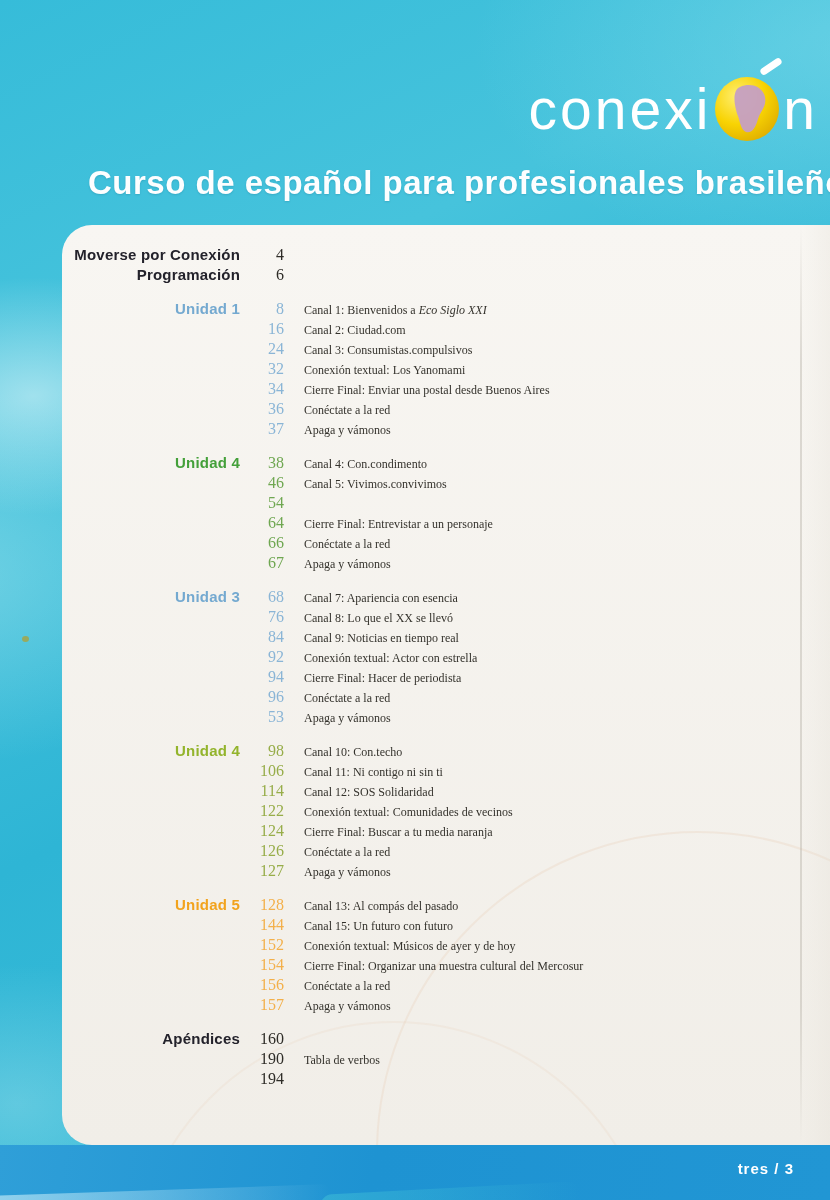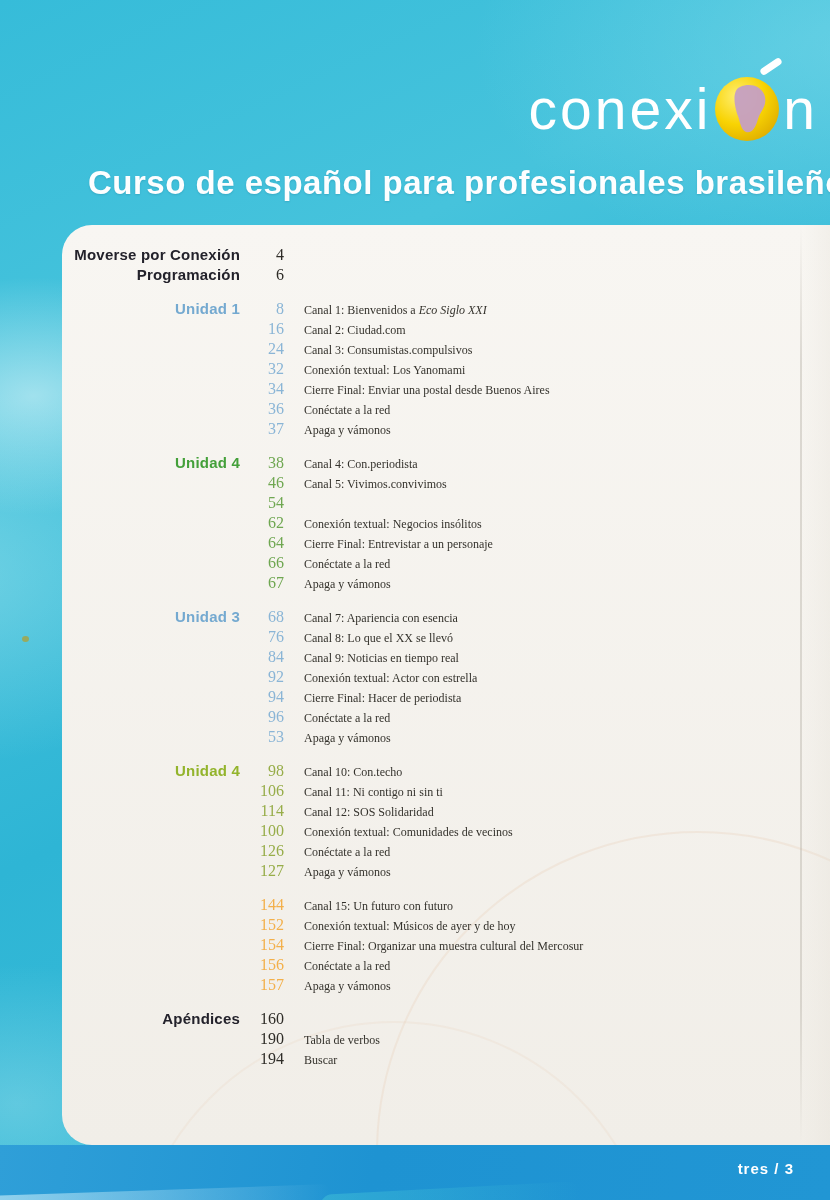--- a/index.html
+++ b/index.html
@@ -183,35 +183,30 @@
           <div class="toc-row">
             <span class="toc-label"></span>
             <span class="toc-num" style="color: rgb(138, 181, 214);">37</span>
             <span class="toc-title">Apaga y vámonos</span>
           </div>
         </div>
         <div class="toc-section">
           <div class="toc-row">
             <span class="toc-label" style="color: rgb(68, 160, 58);">Unidad 4</span>
             <span class="toc-num" style="color: rgb(111, 167, 81);">38</span>
-            <span class="toc-title">Canal 4: Con.periodista</span>
+            <span class="toc-title">Canal 4: Con.condimento</span>
           </div>
           <div class="toc-row">
             <span class="toc-label"></span>
             <span class="toc-num" style="color: rgb(111, 167, 81);">46</span>
             <span class="toc-title">Canal 5: Vivimos.convivimos</span>
           </div>
           <div class="toc-row">
             <span class="toc-label"></span>
             <span class="toc-num" style="color: rgb(111, 167, 81);">54</span>
-          </div>
-          <div class="toc-row">
-            <span class="toc-label"></span>
-            <span class="toc-num" style="color: rgb(111, 167, 81);">62</span>
-            <span class="toc-title">Conexión textual: Negocios insólitos</span>
           </div>
           <div class="toc-row">
             <span class="toc-label"></span>
             <span class="toc-num" style="color: rgb(111, 167, 81);">64</span>
             <span class="toc-title">Cierre Final: Entrevistar a un personaje</span>
           </div>
           <div class="toc-row">
             <span class="toc-label"></span>
             <span class="toc-num" style="color: rgb(111, 167, 81);">66</span>
             <span class="toc-title">Conéctate a la red</span>
@@ -270,35 +265,45 @@
             <span class="toc-num" style="color: rgb(151, 173, 73);">106</span>
             <span class="toc-title">Canal 11: Ni contigo ni sin ti</span>
           </div>
           <div class="toc-row">
             <span class="toc-label"></span>
             <span class="toc-num" style="color: rgb(151, 173, 73);">114</span>
             <span class="toc-title">Canal 12: SOS Solidaridad</span>
           </div>
           <div class="toc-row">
             <span class="toc-label"></span>
-            <span class="toc-num" style="color: rgb(151, 173, 73);">100</span>
+            <span class="toc-num" style="color: rgb(151, 173, 73);">122</span>
             <span class="toc-title">Conexión textual: Comunidades de vecinos</span>
           </div>
           <div class="toc-row">
             <span class="toc-label"></span>
+            <span class="toc-num" style="color: rgb(151, 173, 73);">124</span>
+            <span class="toc-title">Cierre Final: Buscar a tu media naranja</span>
+          </div>
+          <div class="toc-row">
+            <span class="toc-label"></span>
             <span class="toc-num" style="color: rgb(151, 173, 73);">126</span>
             <span class="toc-title">Conéctate a la red</span>
           </div>
           <div class="toc-row">
             <span class="toc-label"></span>
             <span class="toc-num" style="color: rgb(151, 173, 73);">127</span>
             <span class="toc-title">Apaga y vámonos</span>
           </div>
         </div>
         <div class="toc-section">
+          <div class="toc-row">
+            <span class="toc-label" style="color: rgb(242, 163, 29);">Unidad 5</span>
+            <span class="toc-num" style="color: rgb(243, 176, 75);">128</span>
+            <span class="toc-title">Canal 13: Al compás del pasado</span>
+          </div>
           <div class="toc-row">
             <span class="toc-label"></span>
             <span class="toc-num" style="color: rgb(243, 176, 75);">144</span>
             <span class="toc-title">Canal 15: Un futuro con futuro</span>
           </div>
           <div class="toc-row">
             <span class="toc-label"></span>
             <span class="toc-num" style="color: rgb(243, 176, 75);">152</span>
             <span class="toc-title">Conexión textual: Músicos de ayer y de hoy</span>
           </div>
@@ -324,21 +329,20 @@
             <span class="toc-num" style="color: rgb(46, 44, 39);">160</span>
           </div>
           <div class="toc-row">
             <span class="toc-label"></span>
             <span class="toc-num" style="color: rgb(46, 44, 39);">190</span>
             <span class="toc-title">Tabla de verbos</span>
           </div>
           <div class="toc-row">
             <span class="toc-label"></span>
             <span class="toc-num" style="color: rgb(46, 44, 39);">194</span>
-            <span class="toc-title">Buscar</span>
           </div>
         </div>
       </div>
   </div>
 
   <div class="footer-band">
     <div class="streak streak-1"></div>
     <div class="streak streak-2"></div>
     <span class="page-number">tres / 3</span>
   </div>

